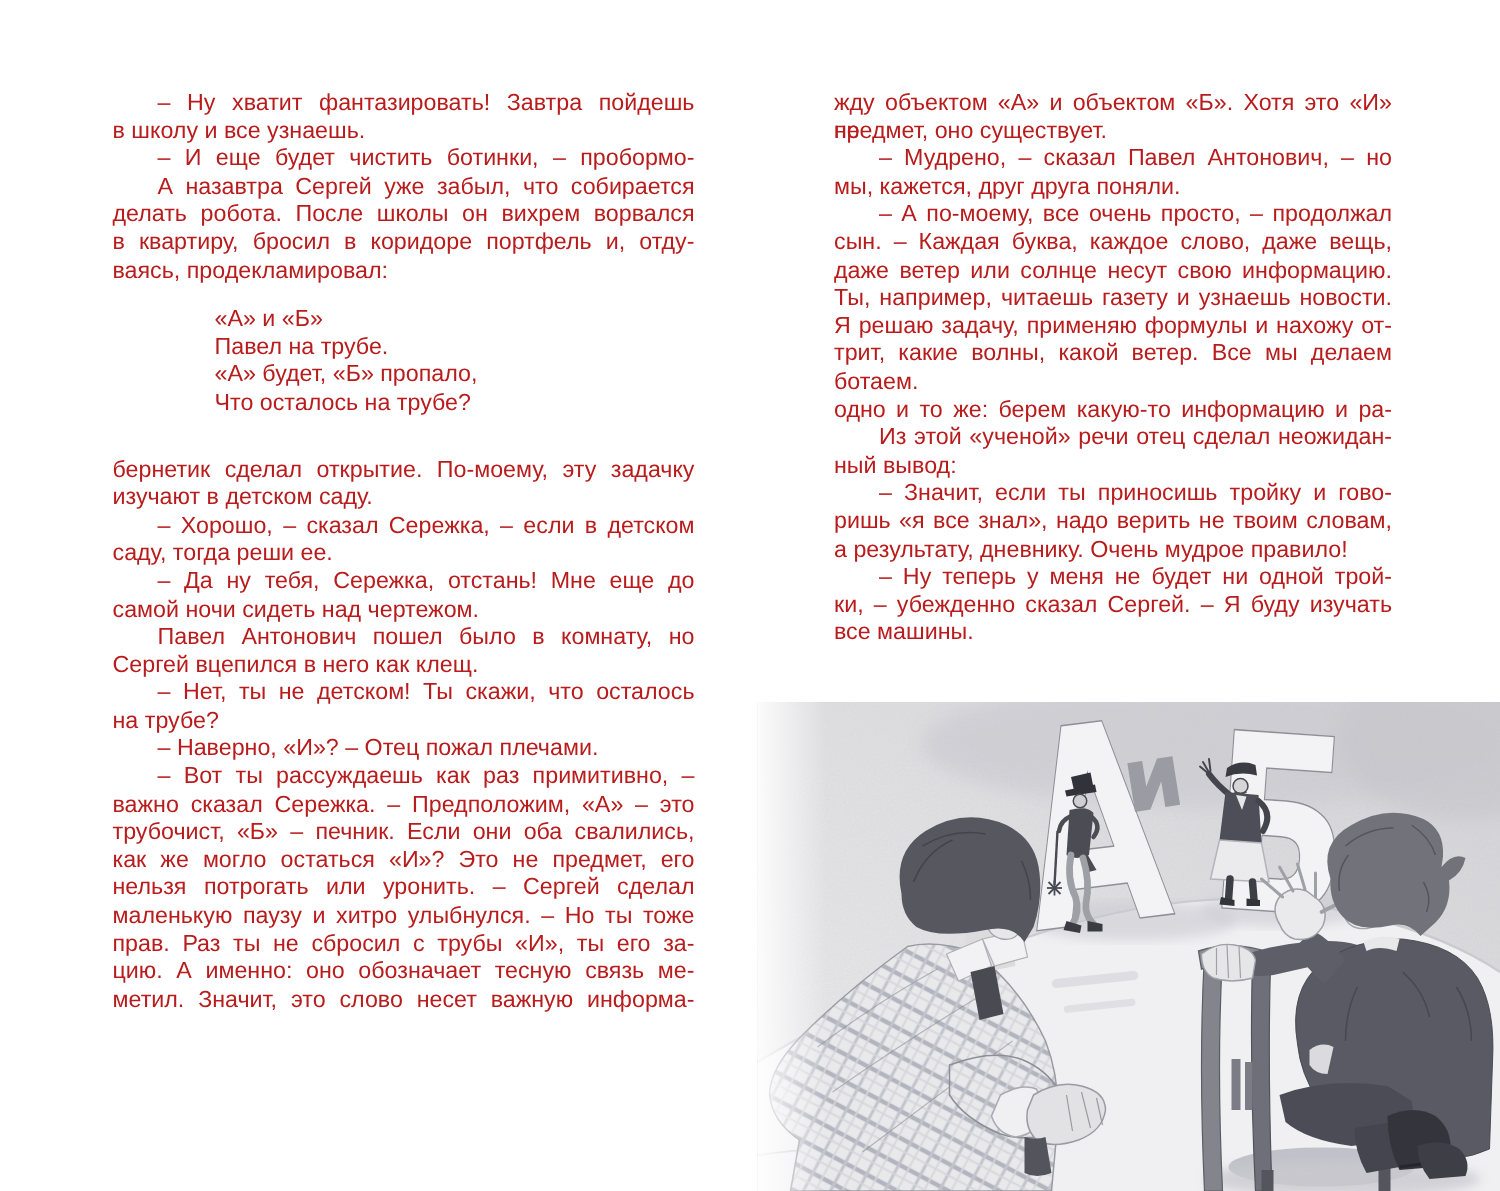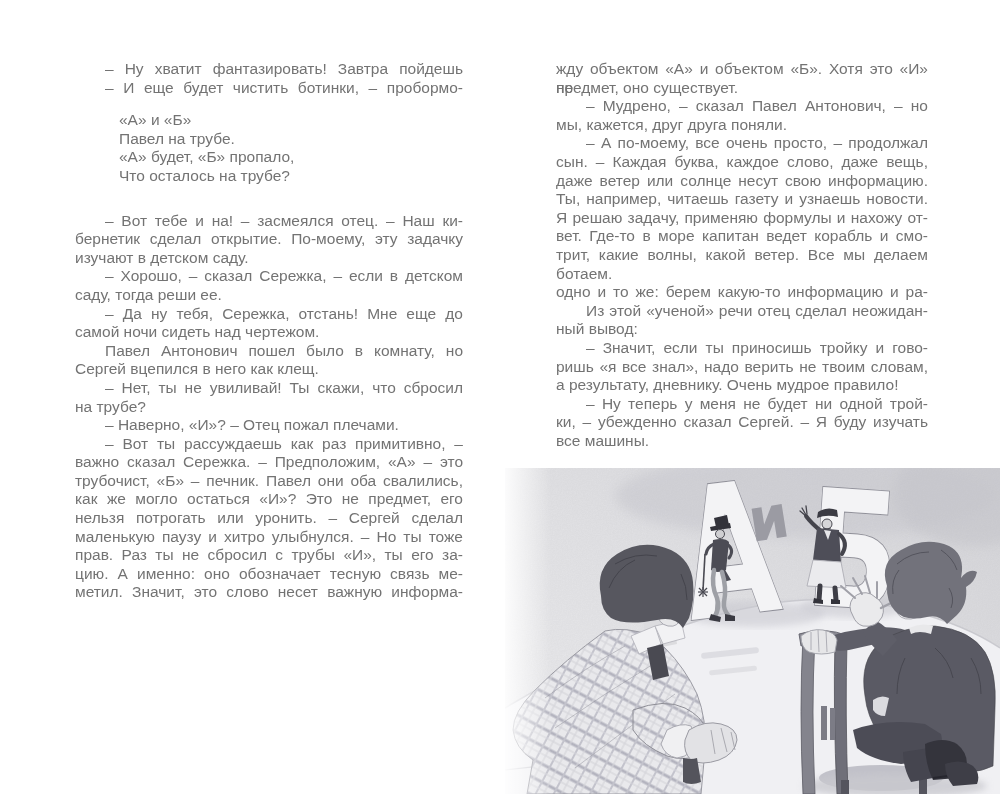--- a/index.html
+++ b/index.html
@@ -1,76 +1,82 @@
 <!DOCTYPE html>
 <html><head>
 <meta charset="utf-8">
 <style>
   html,body{margin:0;padding:0;background:#ffffff;}
   .screen{position:relative;width:1000px;height:794px;background:#ffffff;overflow:hidden;
           font-family:"Liberation Sans",sans-serif;}
-  .page{position:absolute;top:60px;color:#737373;font-size:15.5px;line-height:18.6px;}
+  .page{position:absolute;top:60px;color:#b91c1c;font-size:15.5px;line-height:18.6px;}
   #left-page{left:75px;width:388px;}
   #right-page{left:556px;width:372px;}
   .block{margin:0;}
   .line{height:18.6px;overflow:visible;white-space:normal;}
   .line.just{text-align:justify;text-align-last:justify;}
   .line.endl{text-align:left;}
   .line.ind{text-indent:30px;}
-  .block.verse{margin:14px 0 26px 44px;}
+  .block.verse{margin:14px 0 26px 68px;}
   .block.verse .line{text-align:left;}
   #illustration{position:absolute;left:505px;top:468px;width:495px;height:326px;}
   #illustration svg{display:block;}
 </style>
 </head>
 <body>
 
 <div class="screen">
 
   <div class="page" id="left-page">
       <div class="block para">
         <div class="line just ind">– Ну хватит фантазировать! Завтра пойдешь</div>
+        <div class="line endl">в школу и все узнаешь.</div>
       </div>
       <div class="block para">
         <div class="line just ind">– И еще будет чистить ботинки, – пробормо-</div>
+      </div>
+      <div class="block para">
+        <div class="line just ind">А назавтра Сергей уже забыл, что собирается</div>
+        <div class="line just">делать робота. После школы он вихрем ворвался</div>
+        <div class="line just">в квартиру, бросил в коридоре портфель и, отду-</div>
+        <div class="line endl">ваясь, продекламировал:</div>
       </div>
       <div class="block verse">
         <div class="line">«А» и «Б»</div>
         <div class="line">Павел на трубе.</div>
         <div class="line">«А» будет, «Б» пропало,</div>
         <div class="line">Что осталось на трубе?</div>
       </div>
       <div class="block para">
-        <div class="line just ind">– Вот тебе и на! – засмеялся отец. – Наш ки-</div>
         <div class="line just">бернетик сделал открытие. По-моему, эту задачку</div>
         <div class="line endl">изучают в детском саду.</div>
       </div>
       <div class="block para">
         <div class="line just ind">– Хорошо, – сказал Сережка, – если в детском</div>
         <div class="line endl">саду, тогда реши ее.</div>
       </div>
       <div class="block para">
         <div class="line just ind">– Да ну тебя, Сережка, отстань! Мне еще до</div>
         <div class="line endl">самой ночи сидеть над чертежом.</div>
       </div>
       <div class="block para">
         <div class="line just ind">Павел Антонович пошел было в комнату, но</div>
         <div class="line endl">Сергей вцепился в него как клещ.</div>
       </div>
       <div class="block para">
-        <div class="line just ind">– Нет, ты не увиливай! Ты скажи, что сбросил</div>
+        <div class="line just ind">– Нет, ты не детском! Ты скажи, что осталось</div>
         <div class="line endl">на трубе?</div>
       </div>
       <div class="block para">
         <div class="line endl ind">– Наверно, «И»? – Отец пожал плечами.</div>
       </div>
       <div class="block para">
         <div class="line just ind">– Вот ты рассуждаешь как раз примитивно, –</div>
         <div class="line just">важно сказал Сережка. – Предположим, «А» – это</div>
-        <div class="line just">трубочист, «Б» – печник. Павел они оба свалились,</div>
+        <div class="line just">трубочист, «Б» – печник. Если они оба свалились,</div>
         <div class="line just">как же могло остаться «И»? Это не предмет, его</div>
         <div class="line just">нельзя потрогать или уронить. – Сергей сделал</div>
         <div class="line just">маленькую паузу и хитро улыбнулся. – Но ты тоже</div>
         <div class="line just">прав. Раз ты не сбросил с трубы «И», ты его за-</div>
         <div class="line just">цию. А именно: оно обозначает тесную связь ме-</div>
         <div class="line just">метил. Значит, это слово несет важную информа-</div>
       </div>
     </div>
   <div class="page" id="right-page">
       <div class="block para">
@@ -80,21 +86,20 @@
       <div class="block para">
         <div class="line just ind">– Мудрено, – сказал Павел Антонович, – но</div>
         <div class="line endl">мы, кажется, друг друга поняли.</div>
       </div>
       <div class="block para">
         <div class="line just ind">– А по-моему, все очень просто, – продолжал</div>
         <div class="line just">сын. – Каждая буква, каждое слово, даже вещь,</div>
         <div class="line just">даже ветер или солнце несут свою информацию.</div>
         <div class="line just">Ты, например, читаешь газету и узнаешь новости.</div>
         <div class="line just">Я решаю задачу, применяю формулы и нахожу от-</div>
-        <div class="line just">вет. Где-то в море капитан ведет корабль и смо-</div>
         <div class="line just">трит, какие волны, какой ветер. Все мы делаем</div>
         <div class="line endl">ботаем.</div>
         <div class="line just">одно и то же: берем какую-то информацию и ра-</div>
       </div>
       <div class="block para">
         <div class="line just ind">Из этой «ученой» речи отец сделал неожидан-</div>
         <div class="line endl">ный вывод:</div>
       </div>
       <div class="block para">
         <div class="line just ind">– Значит, если ты приносишь тройку и гово-</div>

